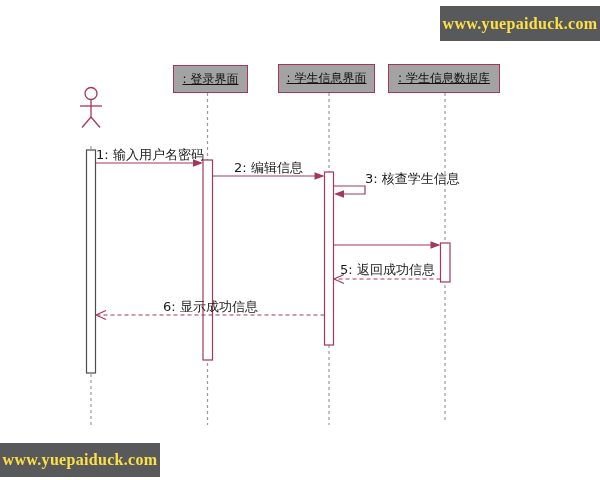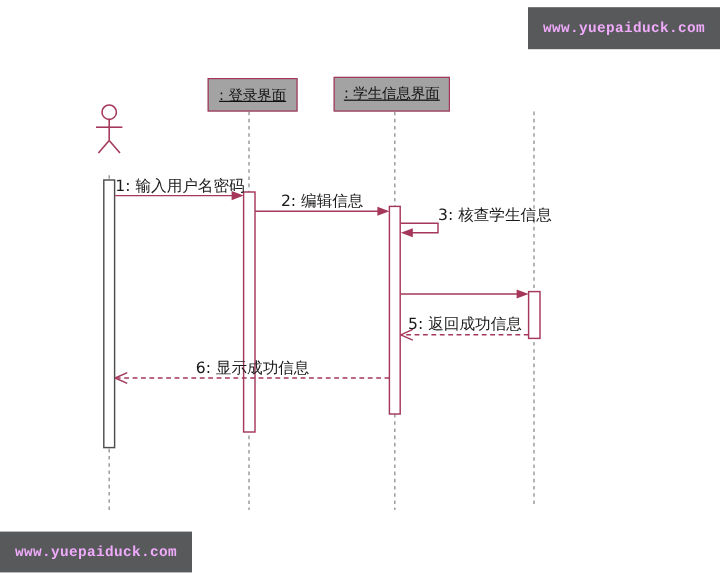--- a/index.html
+++ b/index.html
@@ -1,23 +1,23 @@
 <!DOCTYPE html>
 <html><head>
 <meta charset="utf-8">
 <style>
   html,body{margin:0;padding:0;background:#fff;}
   .stage{
     position:relative;width:600px;height:480px;background:#ffffff;
     font-family:"DejaVu Sans",sans-serif;overflow:hidden;
   }
   .wm{
-    position:absolute;background:#58595b;color:#f0abfc;
-    font-family:Liberation Mono, monospace;font-weight:bold;
-    font-size:12px;display:flex;align-items:center;justify-content:center;
+    position:absolute;background:#58595b;color:#fde047;
+    font-family:Liberation Serif, serif;font-weight:bold;
+    font-size:16px;display:flex;align-items:center;justify-content:center;
     letter-spacing:.3px;
   }
   .wm-top{left:440px;top:6px;width:160px;height:35px;}
   .wm-bottom{left:0;top:443px;width:160px;height:34px;}
   svg{position:absolute;left:0;top:0;}
   .obj-box{
     position:absolute;background:#a3a3a3;border:1.5px solid #a5385a;
     display:flex;align-items:center;justify-content:center;
     box-sizing:border-box;
   }
@@ -80,20 +80,23 @@
     <line x1="96" y1="315" x2="106" y2="310.5" stroke="#a5385a" stroke-width="1.2"></line>
     <line x1="96" y1="315" x2="106" y2="319.5" stroke="#a5385a" stroke-width="1.2"></line>
   </svg>
 
   <div class="obj-box" style="left:173px;top:65px;width:75px;height:28px;">
     <span>: 登录界面</span>
   </div>
   <div class="obj-box" style="left:278px;top:64px;width:97px;height:29px;">
     <span>: 学生信息界面</span>
   </div>
+  <div class="obj-box" style="left:388px;top:64px;width:112px;height:29px;">
+    <span>: 学生信息数据库</span>
+  </div>
 
 
   <div class="msg center" style="left:96px;top:146px;width:108px;">1: 输入用户名密码</div>
   <div class="msg center" style="left:212px;top:159px;width:113px;">2: 编辑信息</div>
   <div class="msg" style="left:337px;top:170px;margin-left:28px;">3: 核查学生信息</div>
   <div class="msg center" style="left:334px;top:261px;width:107px;">5: 返回成功信息</div>
   <div class="msg center" style="left:96px;top:298px;width:229px;">6: 显示成功信息</div>
 
   <div class="wm wm-bottom">www.yuepaiduck.com</div>
 

